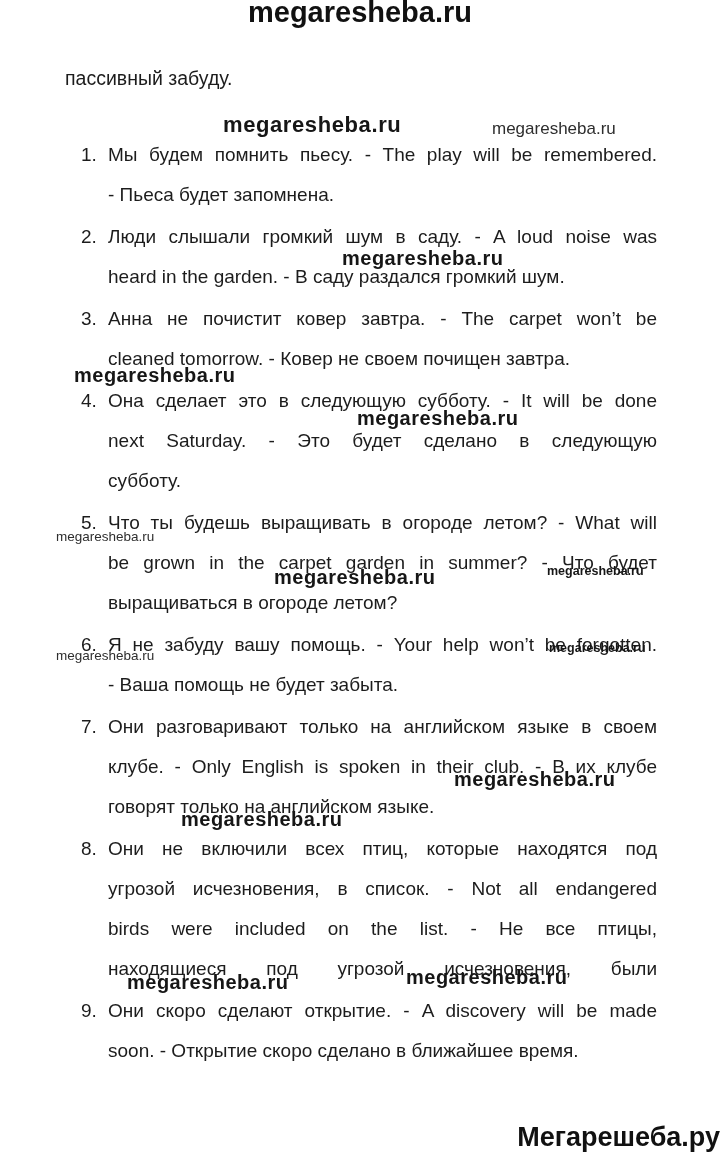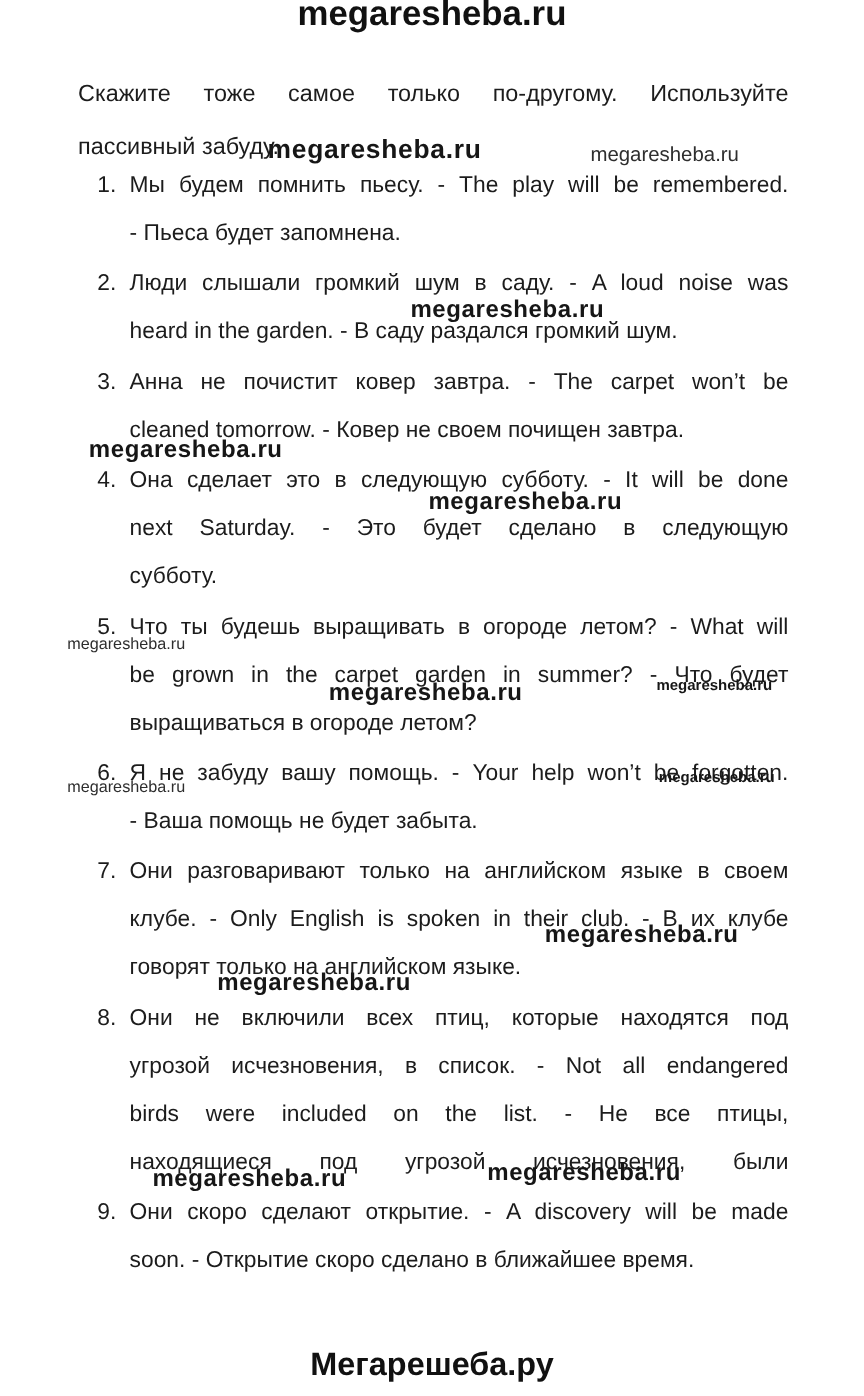--- a/index.html
+++ b/index.html
@@ -25,37 +25,36 @@
   .list {
     position:absolute; left:108px; top:135px; width:549px;
     font-size:19px;
   }
   .item { margin-bottom:2px; }
   .line { height:40px; line-height:40px; position:relative; white-space:nowrap; }
   .line.j { white-space:normal; text-align:justify; text-align-last:justify; }
   .num { position:absolute; left:-27px; top:0; width:26px; text-align:left; }
   .footer {
     position:absolute; top:1122px; left:0; width:720px;
-    text-align:center;
+    text-align:right;
     font-size:27px; font-weight:bold; color:#111;
   }
   .wm { position:absolute; white-space:nowrap; color:#161616; }
   .wm-bold-lg { font-size:22px; font-weight:bold; letter-spacing:0.6px; }
   .wm-bold    { font-size:20px; font-weight:bold; letter-spacing:0.5px; }
   .wm-reg-md  { font-size:17px; font-weight:400; color:#2e2e2e; }
   .wm-reg-sm  { font-size:13.5px; font-weight:400; color:#2e2e2e; }
   .wm-bold-xs { font-size:12.5px; font-weight:bold; }
 </style>
 </head>
 <body>
 
 <div class="page">
   <div class="top-title">megaresheba.ru</div>
   <div class="intro" id="intro">
-      <div class="iline j">Скажите тоже самое только по-другому. Используйте</div>
       <div class="iline">пассивный забуду.</div>
     </div>
   <div class="list" id="list">
       <div class="item">
         <div class="line j">Мы будем помнить пьесу. - The play will be remembered.<span class="num">1.</span></div>
         <div class="line">- Пьеса будет запомнена.</div>
       </div>
       <div class="item">
         <div class="line j">Люди слышали громкий шум в саду. - A loud noise was<span class="num">2.</span></div>
         <div class="line">heard in the garden. - В саду раздался громкий шум.</div>

